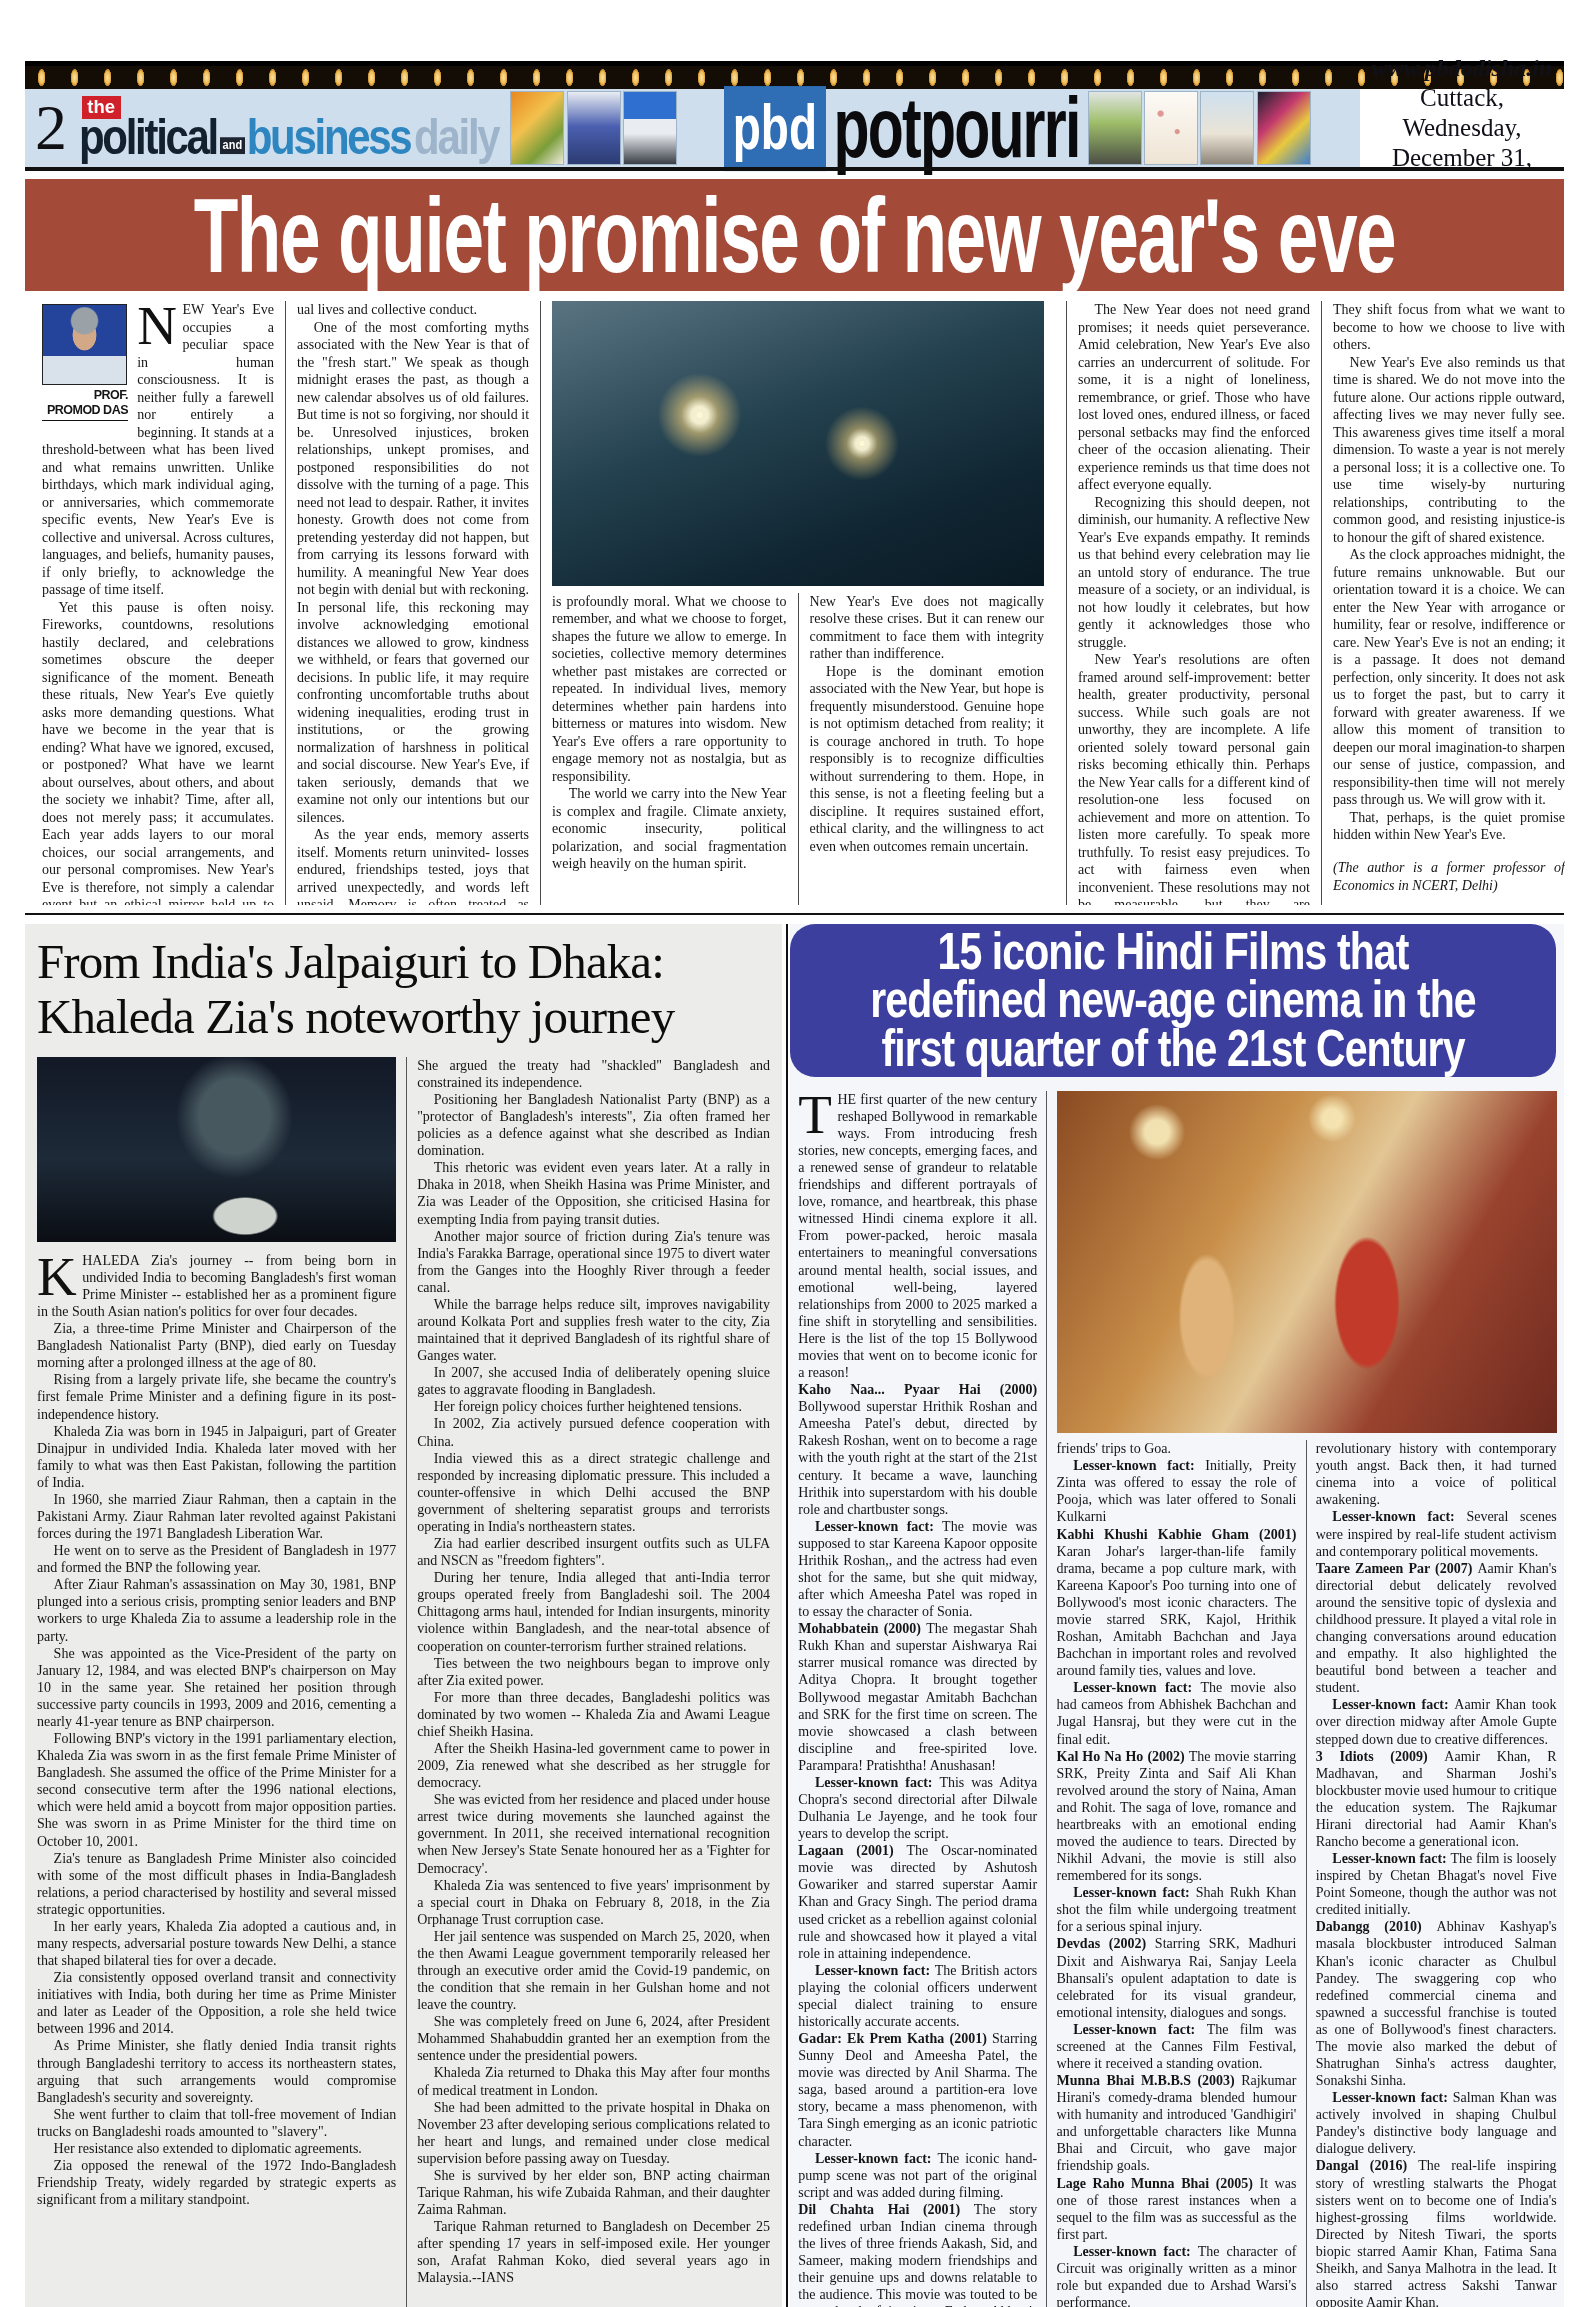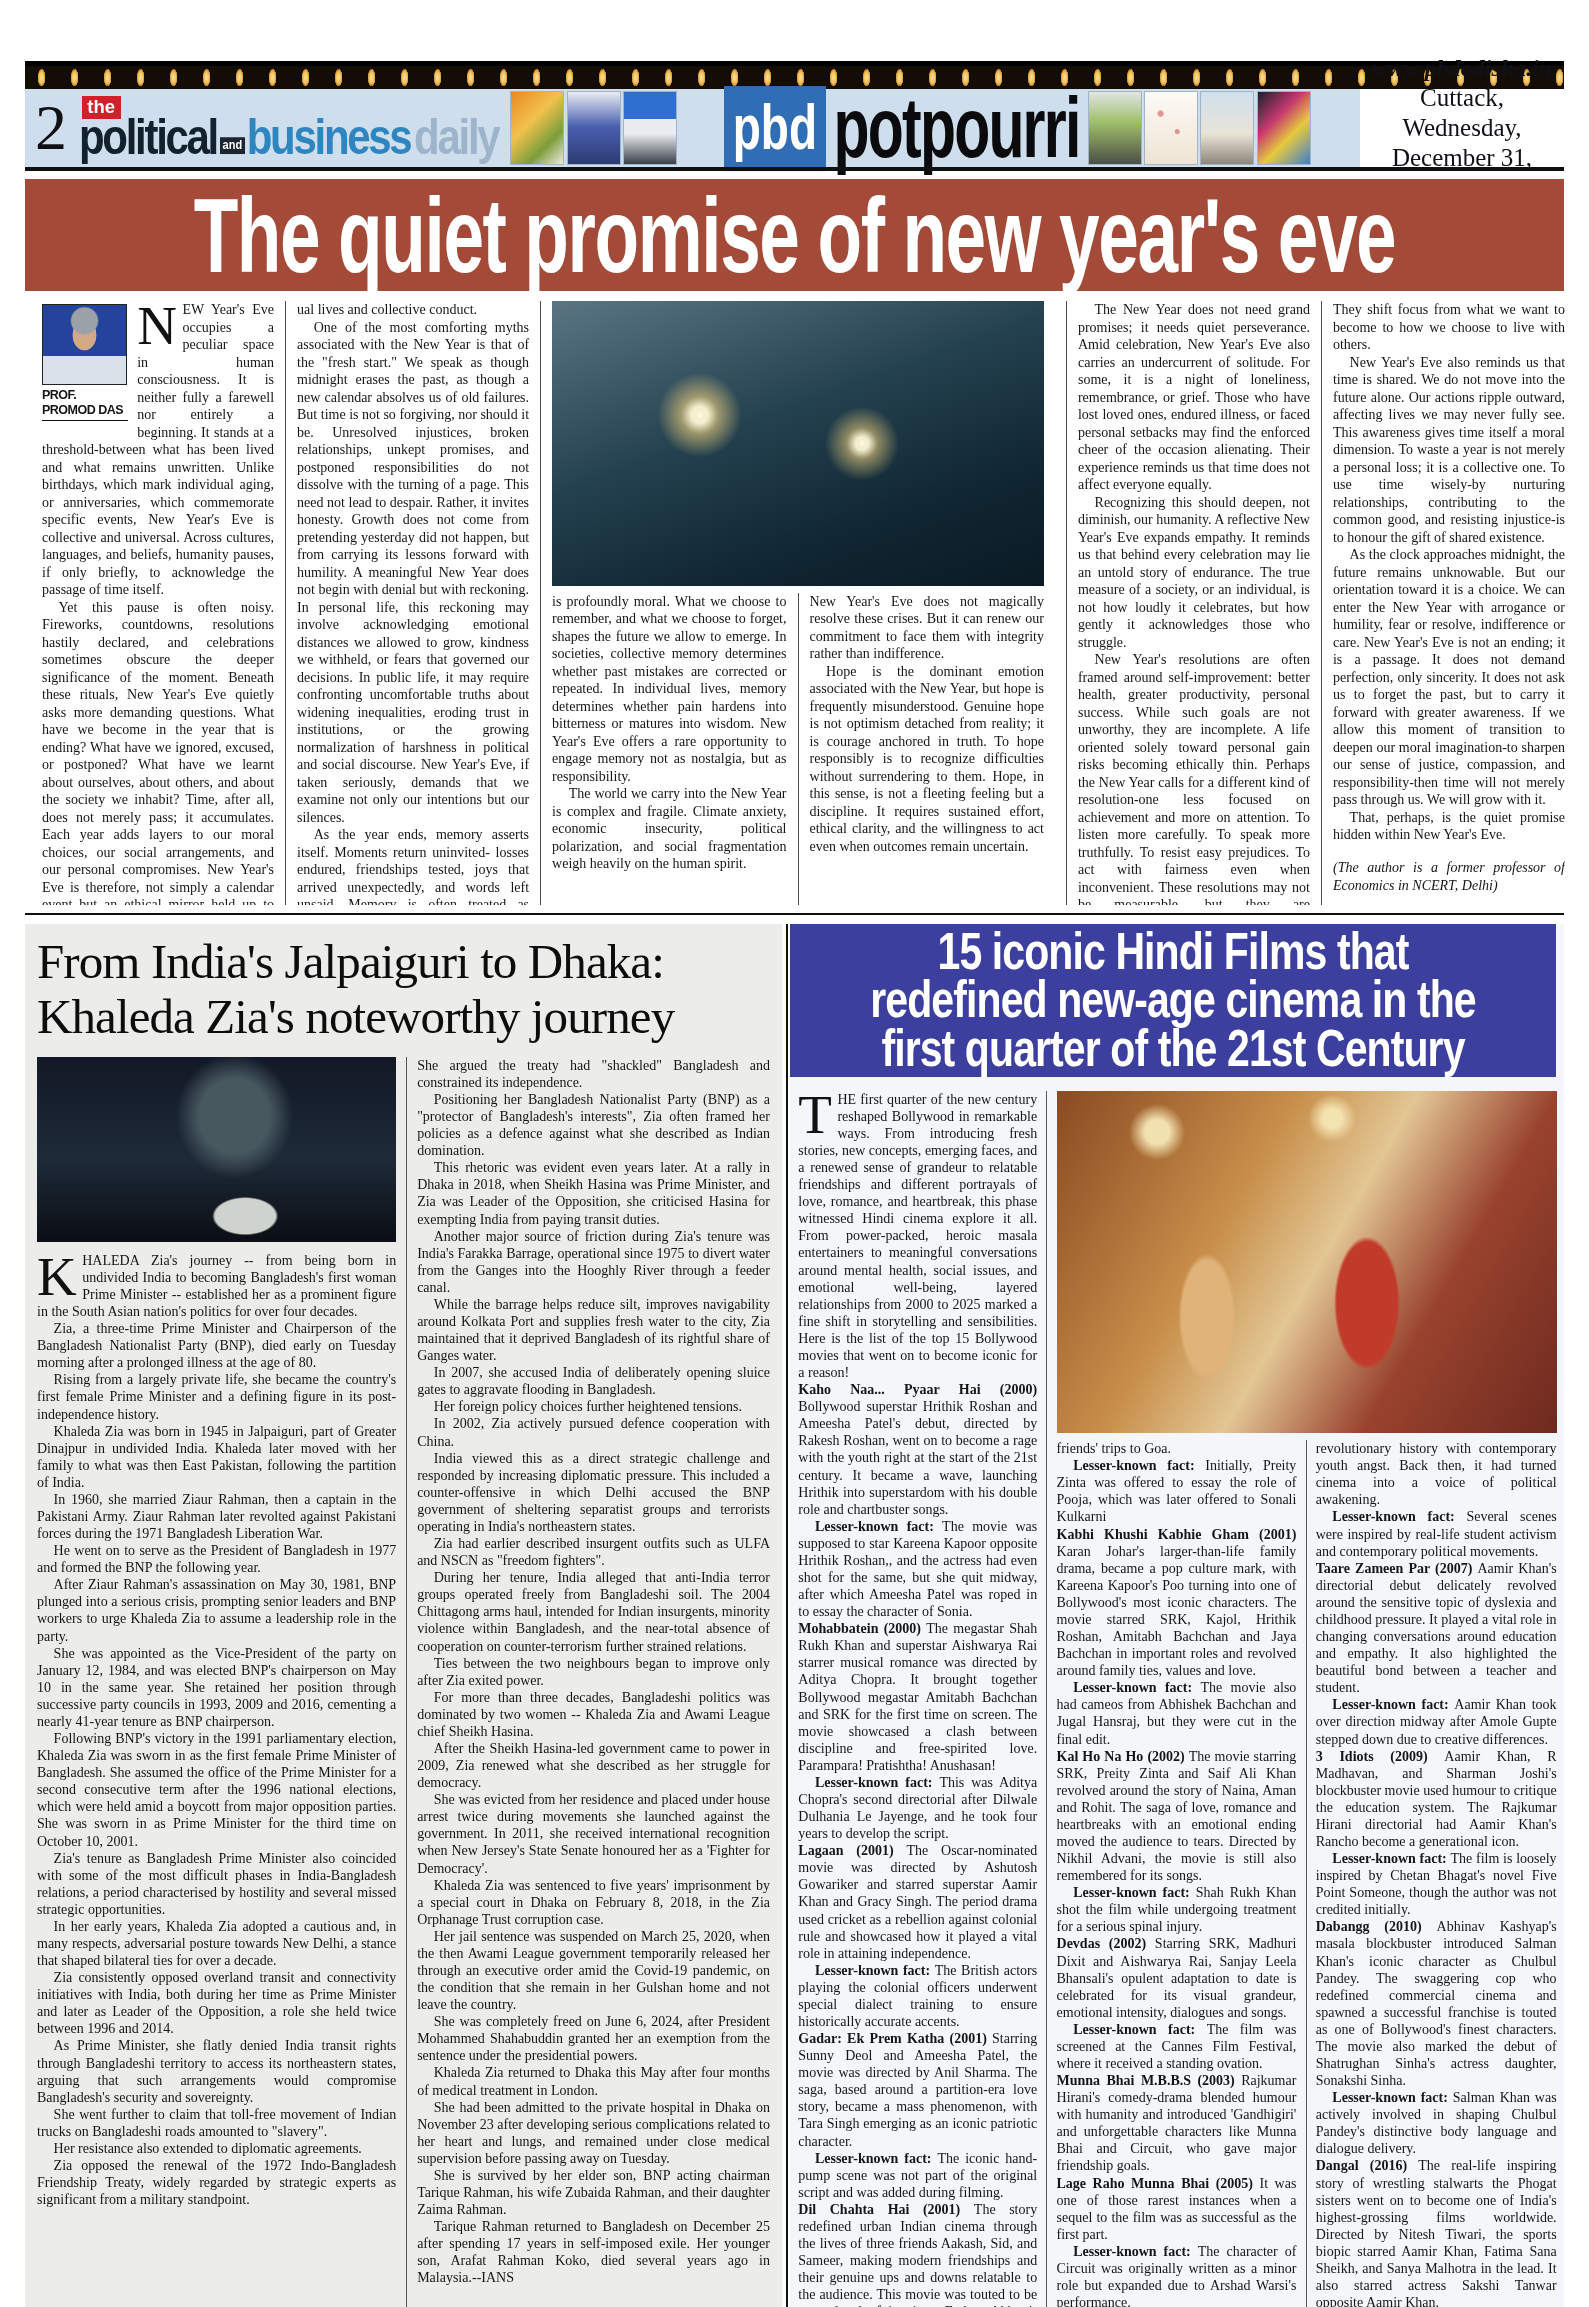--- a/index.html
+++ b/index.html
@@ -71,21 +71,21 @@
     padding:3.7px 5.5px 0 0;color:#111;}
   .lead-in{font-weight:bold;}
   .credit{font-style:italic;text-indent:0;margin-top:15.7px;}
   .author{float:left;width:86px;margin:2.8px 9.2px 3.7px 0;}
   .author-img{width:83px;height:79px;border:1.4px solid #222;
     background:
       radial-gradient(circle at 50% 20%,#9aa2a8 0 17%,rgba(0,0,0,0) 19%),
       radial-gradient(ellipse 19.4px 25px at 50% 38%,#d3a887 0 60%,rgba(0,0,0,0) 63%),
       linear-gradient(180deg,#24449b 0 64%,#d9e2ea 64%);}
   .author figcaption{font:bold 12.5px/1.15 "Liberation Sans",sans-serif;letter-spacing:-0.5px;
-    text-align:left;padding:3.7px 0 2.8px;border-bottom:1.8px solid #111;}
+    text-align:right;padding:3.7px 0 2.8px;border-bottom:1.8px solid #111;}
   .photo-spark{width:100%;height:285px;
     background:
       radial-gradient(circle at 30% 40%,rgba(255,248,214,.95) 0 8.3px,rgba(255,219,128,.55) 18.5px,rgba(0,0,0,0) 42px),
       radial-gradient(circle at 63% 50%,rgba(255,248,214,.95) 0 6.5px,rgba(255,219,128,.5) 15.7px,rgba(0,0,0,0) 37px),
       radial-gradient(circle at 30% 40%,#fffbe9 0 2.8px,rgba(0,0,0,0) 3.2px),
       radial-gradient(circle at 63% 50%,#fffbe9 0 2.3px,rgba(0,0,0,0) 2.8px),
       linear-gradient(160deg,#5a7482,#24414f 42%,#102632 74%,#0a1a24);}
 
   .mid-rule{left:25px;top:913px;width:1539px;height:2.3px;background:#111;}
 
@@ -102,21 +102,21 @@
   .kphoto{width:100%;height:185px;margin-bottom:10px;
     background:
       radial-gradient(ellipse 55px 32px at 58% 86%,#cfd3cd 0 55%,rgba(0,0,0,0) 60%),
       radial-gradient(ellipse 78px 83px at 55% 32%,#47585f 0 45%,rgba(0,0,0,0) 75%),
       linear-gradient(180deg,#121826,#1d2a38 55%,#0b0e14);}
   .khaleda p, .films p{font-size:14px;line-height:1.22;}
 
   .films{left:790px;top:924px;width:774px;height:1518px;background:#f4f6f9;
     box-sizing:border-box;overflow:hidden;}
   .films-banner{width:766px;height:153px;margin:0 0 9.2px 0;background:#3c3f9e;
-    display:flex;flex-direction:column;align-items:center;justify-content:center;overflow:hidden;}
+    display:flex;flex-direction:column;align-items:center;justify-content:center;overflow:hidden;border-radius:25px;}
   .films-banner div{color:#fff;font:bold 41px/1.18 "Liberation Sans",sans-serif;
     letter-spacing:-0.9px;white-space:nowrap;transform:scaleY(1.25);transform-origin:center;}
   .fbody{display:flex;padding:4.6px 7.4px 0 8.3px;height:1338px;overflow:hidden;}
   .fcol1{width:31.5%;border-right:0.9px solid #555;padding-right:9.2px;margin-right:9.2px;overflow:hidden;}
   .fright{flex:1;display:flex;flex-direction:column;overflow:hidden;}
   .fphoto{width:100%;height:342px;margin-bottom:7.4px;
     background:
       radial-gradient(circle at 20% 12%,rgba(250,238,190,.9) 0 12px,rgba(0,0,0,0) 28px),
       radial-gradient(circle at 55% 8%,rgba(250,238,190,.85) 0 9.2px,rgba(0,0,0,0) 24px),
       radial-gradient(ellipse 55px 111px at 62% 62%,#c23b2a 0 55%,rgba(0,0,0,0) 60%),

